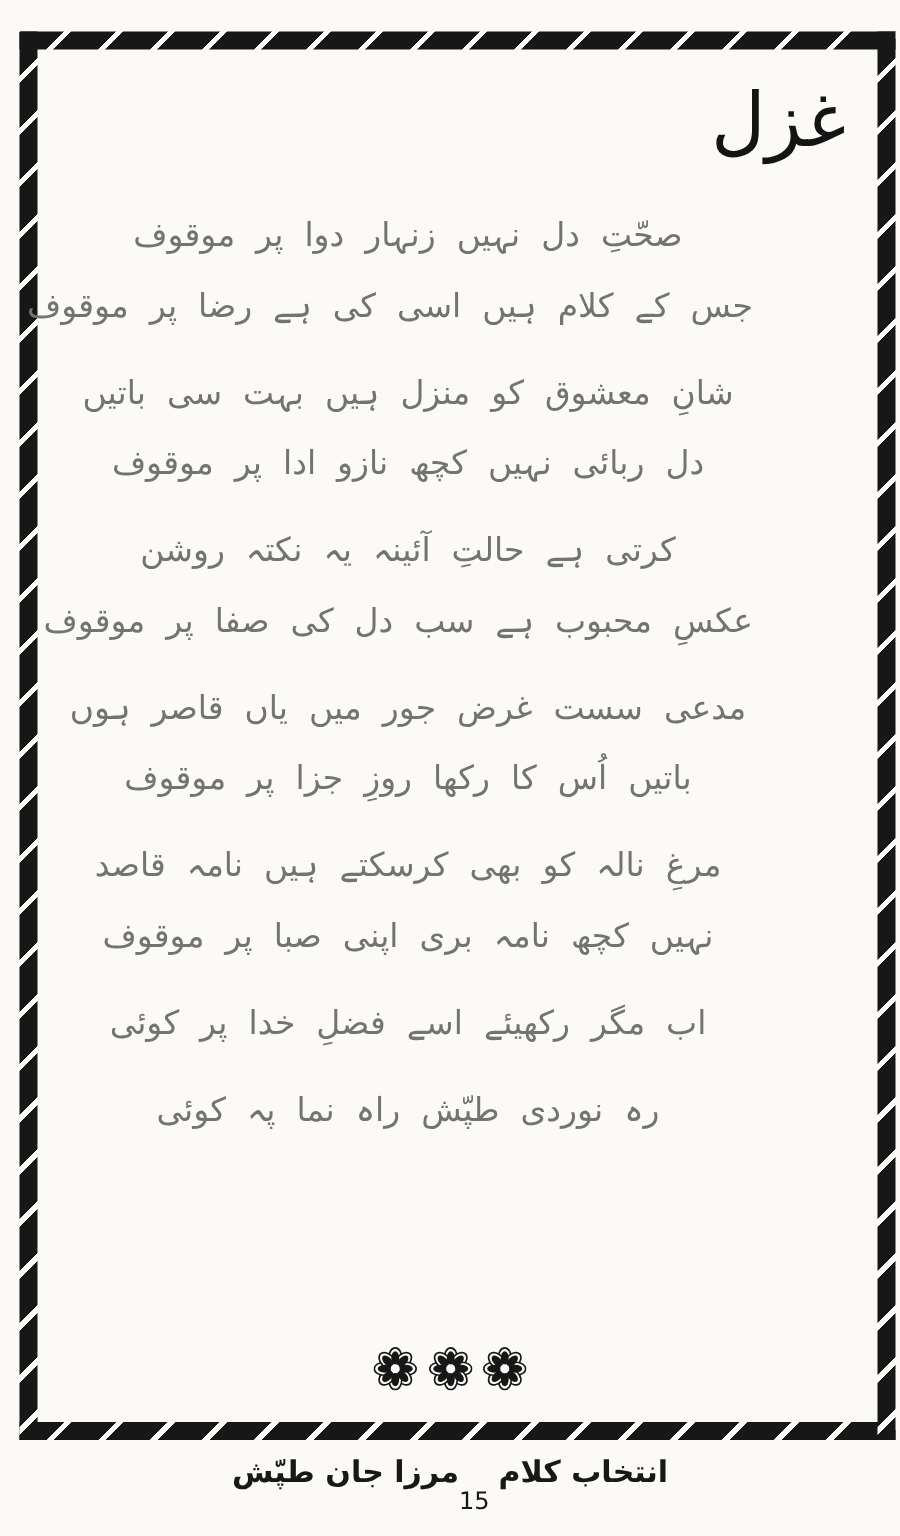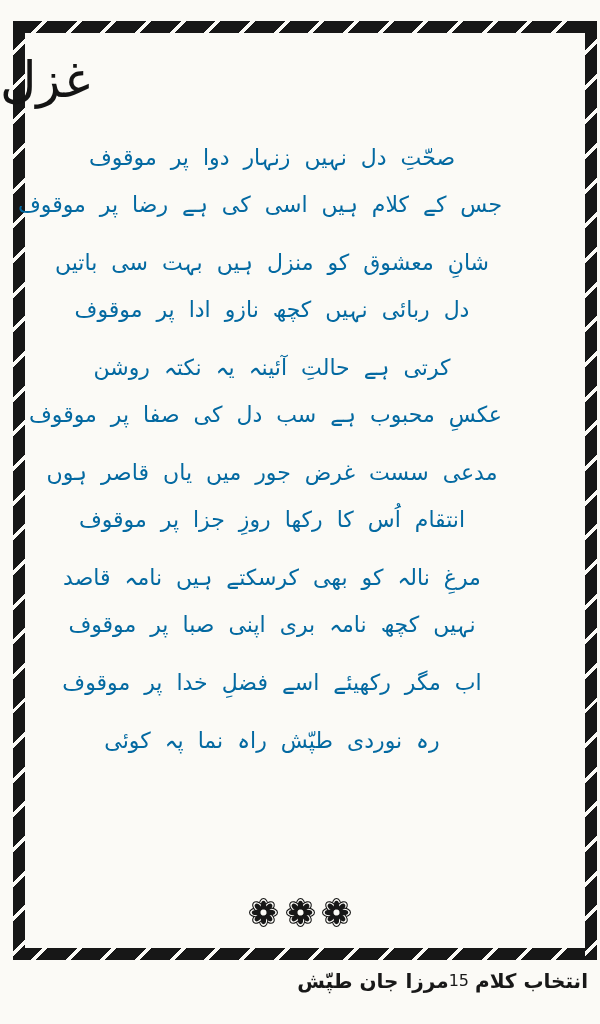--- a/index.html
+++ b/index.html
@@ -28,23 +28,23 @@
   .border-left   { left: 13px; top: 21px;  width: 12px;  height: 939px; }
   .border-right  { left: 585px; top: 21px; width: 12px;  height: 939px; }
 
   
   .ghazal-title {
     position: absolute;
     top: 40px;
     left: 0;
     width: 100%;
     box-sizing: border-box;
-    padding-right: 6px;
+    padding-right: 36px;
     margin: 0;
-    text-align: left;
+    text-align: right;
     direction: rtl;
     font-size: 50px;
     font-weight: normal;
     line-height: 80px;
     color: #141414;
   }
 
   
   .poem {
     position: absolute;
@@ -53,53 +53,54 @@
     width: 460px;
     direction: rtl;
     text-align: center;
   }
   .couplet { margin: 0 0 11px 0; }
   .verse-line {
     font-size: 22px;
     line-height: 47px;
     white-space: nowrap;
     word-spacing: 7px;
-    color: #0369a1;
+    color: #737373;
   }
 
   
   .ornament-row {
     position: absolute;
     top: 898px;
     left: 0;
     width: 100%;
     text-align: center;
   }
   .ornament-row svg { margin: 0 1px; vertical-align: top; }
 
   
   .footer {
     position: absolute;
     top: 966px;
     left: 12px;
     right: 12px;
     display: flex;
-    justify-content: flex-end;
+    justify-content: center;
     align-items: flex-start;
   }
   .footer .side {
     font-weight: bold;
     font-size: 20px;
     direction: rtl;
     line-height: 30px;
   }
   .footer .page-num {
     font-size: 16px;
     line-height: 30px;
     padding-right: 6px;
+    margin-top: 20px;
   }
 </style>
 </head>
 <body>
 
 <div class="border-band border-top"></div>
 <div class="border-band border-bottom"></div>
 <div class="border-band border-left"></div>
 <div class="border-band border-right"></div>
 
@@ -113,28 +114,28 @@
   <div class="couplet">
     <div class="verse-line">شانِ معشوق کو منزل ہیں بہت سی باتیں</div>
     <div class="verse-line">دل ربائی نہیں کچھ نازو ادا پر موقوف</div>
   </div>
   <div class="couplet">
     <div class="verse-line">کرتی ہے حالتِ آئینہ یہ نکتہ روشن</div>
     <div class="verse-line">عکسِ محبوب ہے سب دل کی صفا پر موقوف</div>
   </div>
   <div class="couplet">
     <div class="verse-line">مدعی سست غرض جور میں یاں قاصر ہوں</div>
-    <div class="verse-line">انتقام اُس کا رکھا روزِ جزا پر موقوف</div>
+    <div class="verse-line">باتیں اُس کا رکھا روزِ جزا پر موقوف</div>
   </div>
   <div class="couplet">
     <div class="verse-line">مرغِ نالہ کو بھی کرسکتے ہیں نامہ قاصد</div>
     <div class="verse-line">نہیں کچھ نامہ بری اپنی صبا پر موقوف</div>
   </div>
   <div class="couplet">
-    <div class="verse-line">اب مگر رکھیئے اسے فضلِ خدا پر موقوف</div>
+    <div class="verse-line">اب مگر رکھیئے اسے فضلِ خدا پر کوئی</div>
   </div>
   <div class="couplet">
     <div class="verse-line">رہ نوردی طپّش راہ نما پہ کوئی</div>
   </div>
 </div>
 
 <svg width="0" height="0" style="position:absolute" aria-hidden="true">
   <defs>
     <g id="flower-def">
       <ellipse cx="16" cy="8" rx="4.8" ry="7.4" fill="#fbfaf6" stroke="#171717" stroke-width="1.2" transform="rotate(0 16 16)"></ellipse>

